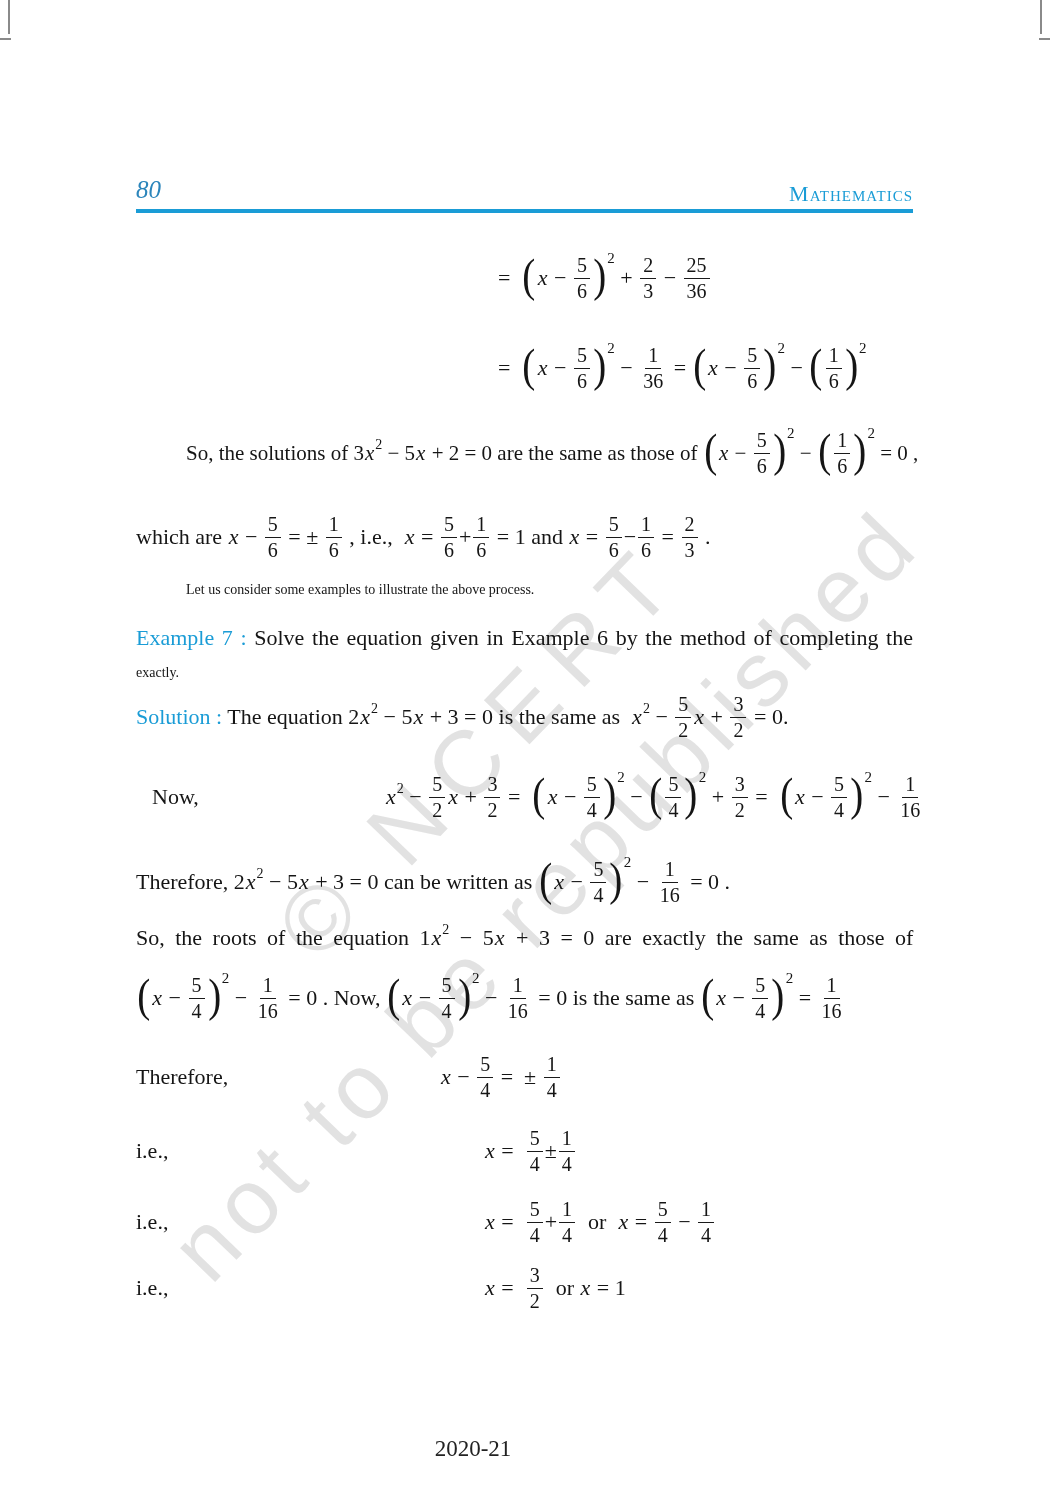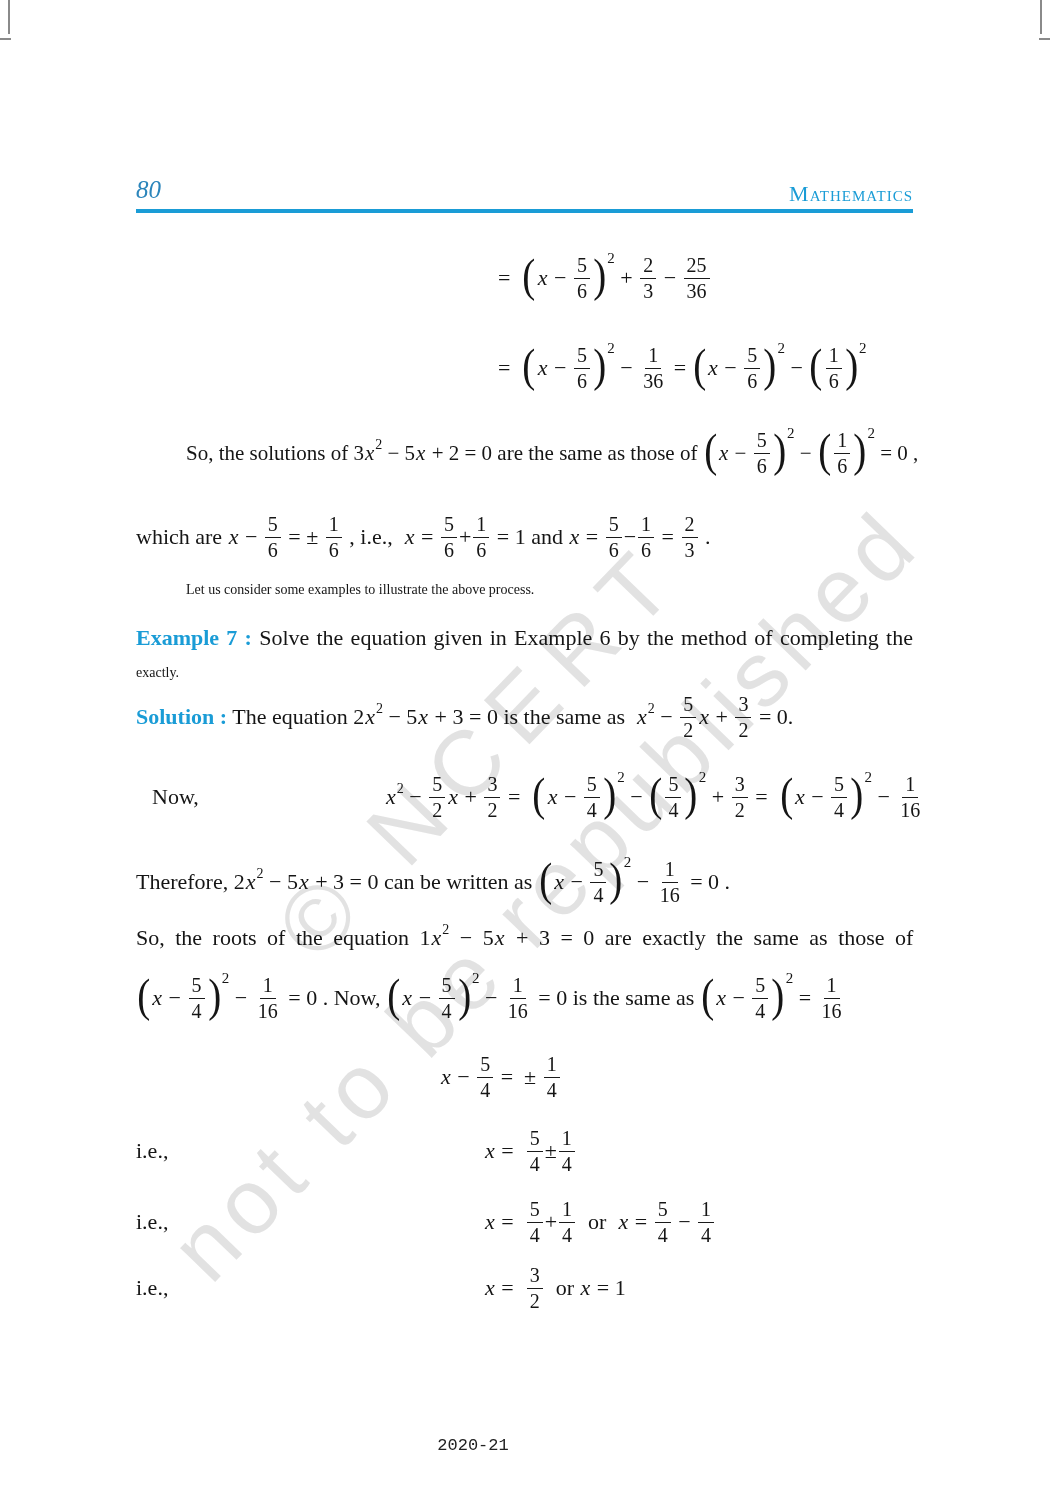--- a/index.html
+++ b/index.html
@@ -40,24 +40,24 @@
   .spread { word-spacing:5px; }
   .mt { }
   .mi { font-style:italic; padding:0 1px; }
   .ms { font-size:14px; position:relative; top:-8px; }
   .mp { font-size:46px; line-height:1; position:relative; top:-2px; transform:scaleX(0.85); }
   .mps { font-size:15px; position:relative; top:-20px; }
   .mf { display:flex; flex-direction:column; align-items:center; font-size:20px;
         line-height:1.12; margin:0 2px; text-align:center; }
   .mf .fn { padding:0 3px 1px; border-bottom:1.5px solid #1a1a1a; }
   .mf .fd { padding:1px 3px 0; }
-  .label-blue { color:#1a9cd6; font-weight:bold; }
+  .label-blue { color:#1a9cd6; font-weight:normal; }
   .footer {
     position:absolute; left:0; top:1436px; width:946px; text-align:center; z-index:3;
-    font-family:Liberation Mono, monospace; font-size:17px; color:#222;
+    font-family:Liberation Serif, serif; font-size:23px; color:#222;
   }
 </style>
 </head>
 <body>
 
 <div id="page">
 
   <div class="crop" style="left:8px;top:0;width:2px;height:34px"></div>
   <div class="crop" style="left:0;top:38px;width:11px;height:2px"></div>
   <div class="crop" style="left:1040px;top:0;width:2px;height:34px"></div>
@@ -88,20 +88,21 @@
 
   <div class="mline" style="left:152px;top:761px">Now,</div>
   <div class="mline" style="left:385px;top:761px"><span class="mi">x</span><span class="ms">2</span><span class="mt"> − </span><span class="mf"><span class="fn">5</span><span class="fd">2</span></span><span class="mi">x</span><span class="mt"> + </span><span class="mf"><span class="fn">3</span><span class="fd">2</span></span><span class="mt"> =  </span><span class="mp">(</span><span class="mi">x</span><span class="mt"> − </span><span class="mf"><span class="fn">5</span><span class="fd">4</span></span><span class="mp">)</span><span class="mps">2</span><span class="mt"> − </span><span class="mp">(</span><span class="mf"><span class="fn">5</span><span class="fd">4</span></span><span class="mp">)</span><span class="mps">2</span><span class="mt"> + </span><span class="mf"><span class="fn">3</span><span class="fd">2</span></span><span class="mt"> =  </span><span class="mp">(</span><span class="mi">x</span><span class="mt"> − </span><span class="mf"><span class="fn">5</span><span class="fd">4</span></span><span class="mp">)</span><span class="mps">2</span><span class="mt"> − </span><span class="mf"><span class="fn">1</span><span class="fd">16</span></span></div>
 
   <div class="mline" style="left:136px;top:846px"><span class="mt">Therefore, 2</span><span class="mi">x</span><span class="ms">2</span><span class="mt"> − 5</span><span class="mi">x</span><span class="mt"> + 3 = 0 can be written as </span><span class="mp">(</span><span class="mi">x</span><span class="mt"> − </span><span class="mf"><span class="fn">5</span><span class="fd">4</span></span><span class="mp">)</span><span class="mps">2</span><span class="mt"> − </span><span class="mf"><span class="fn">1</span><span class="fd">16</span></span><span class="mt"> = 0 .</span></div>
 
   <div class="mline spread" style="left:136px;top:902px"><span class="mt">So, the roots of the equation 1</span><span class="mi">x</span><span class="ms">2</span><span class="mt"> − 5</span><span class="mi">x</span><span class="mt"> + 3 = 0 are exactly the same as those of</span></div>
 
   <div class="mline" style="left:136px;top:962px"><span class="mp">(</span><span class="mi">x</span><span class="mt"> − </span><span class="mf"><span class="fn">5</span><span class="fd">4</span></span><span class="mp">)</span><span class="mps">2</span><span class="mt"> − </span><span class="mf"><span class="fn">1</span><span class="fd">16</span></span><span class="mt"> = 0 . Now, </span><span class="mp">(</span><span class="mi">x</span><span class="mt"> − </span><span class="mf"><span class="fn">5</span><span class="fd">4</span></span><span class="mp">)</span><span class="mps">2</span><span class="mt"> − </span><span class="mf"><span class="fn">1</span><span class="fd">16</span></span><span class="mt"> = 0 is the same as </span><span class="mp">(</span><span class="mi">x</span><span class="mt"> − </span><span class="mf"><span class="fn">5</span><span class="fd">4</span></span><span class="mp">)</span><span class="mps">2</span><span class="mt"> = </span><span class="mf"><span class="fn">1</span><span class="fd">16</span></span></div>
 
+  <div class="mline" style="left:136px;top:1041px">Therefore,</div>
   <div class="mline" style="left:440px;top:1041px"><span class="mi">x</span><span class="mt"> − </span><span class="mf"><span class="fn">5</span><span class="fd">4</span></span><span class="mt"> =  ± </span><span class="mf"><span class="fn">1</span><span class="fd">4</span></span></div>
 
   <div class="mline" style="left:136px;top:1115px">i.e.,</div>
   <div class="mline" style="left:484px;top:1115px"><span class="mi">x</span><span class="mt"> =  </span><span class="mf"><span class="fn">5</span><span class="fd">4</span></span><span class="mt">±</span><span class="mf"><span class="fn">1</span><span class="fd">4</span></span></div>
 
   <div class="mline" style="left:136px;top:1186px">i.e.,</div>
   <div class="mline" style="left:484px;top:1186px"><span class="mi">x</span><span class="mt"> =  </span><span class="mf"><span class="fn">5</span><span class="fd">4</span></span><span class="mt">+</span><span class="mf"><span class="fn">1</span><span class="fd">4</span></span><span class="mt">  or  </span><span class="mi">x</span><span class="mt"> = </span><span class="mf"><span class="fn">5</span><span class="fd">4</span></span><span class="mt"> − </span><span class="mf"><span class="fn">1</span><span class="fd">4</span></span></div>
 
   <div class="mline" style="left:136px;top:1252px">i.e.,</div>
   <div class="mline" style="left:484px;top:1252px"><span class="mi">x</span><span class="mt"> =  </span><span class="mf"><span class="fn">3</span><span class="fd">2</span></span><span class="mt">  or </span><span class="mi">x</span><span class="mt"> = 1</span></div>

